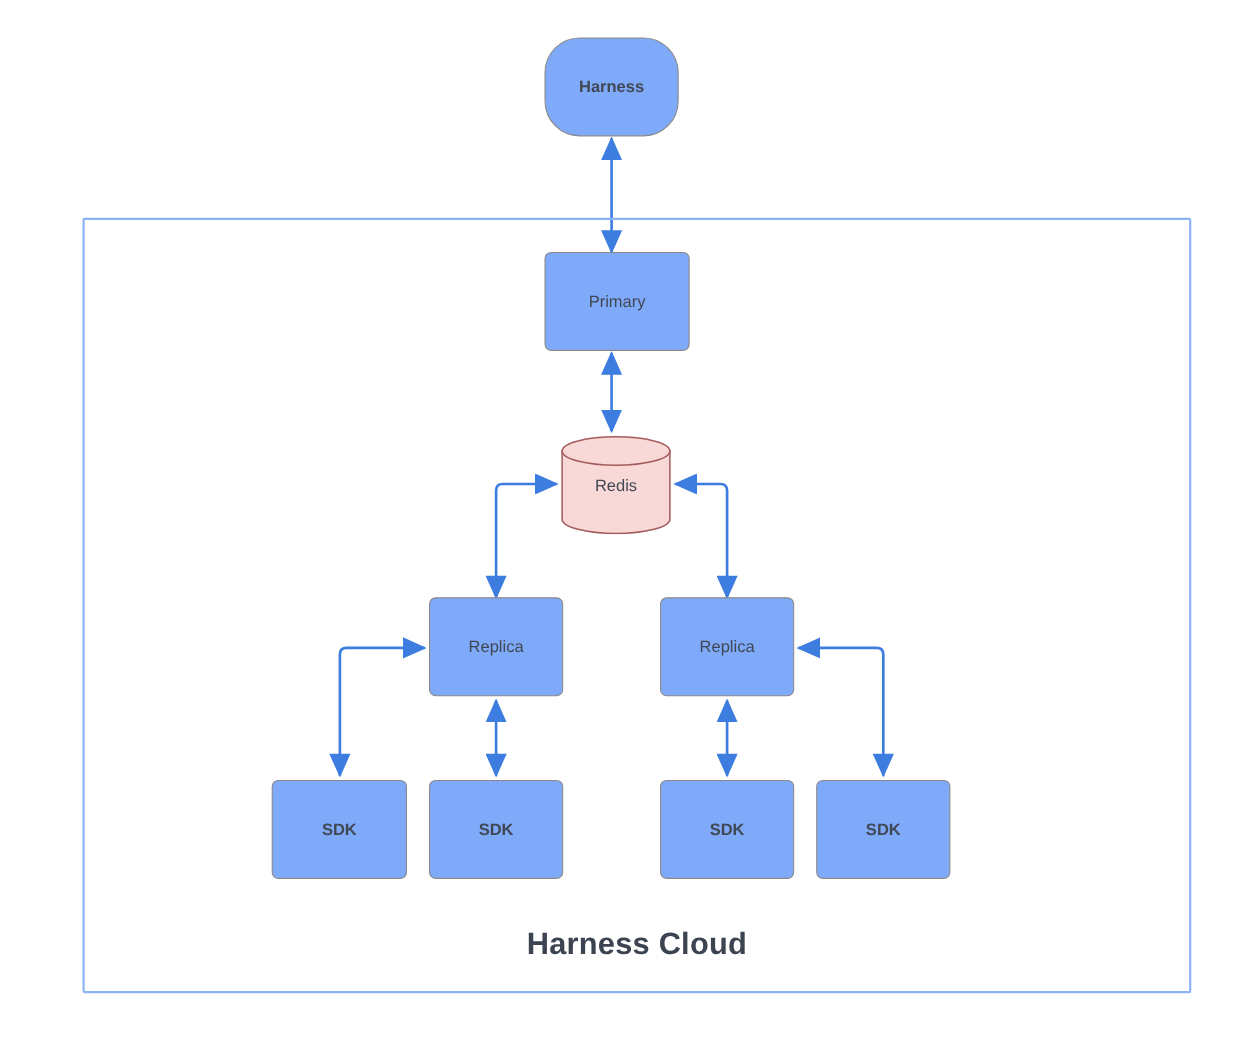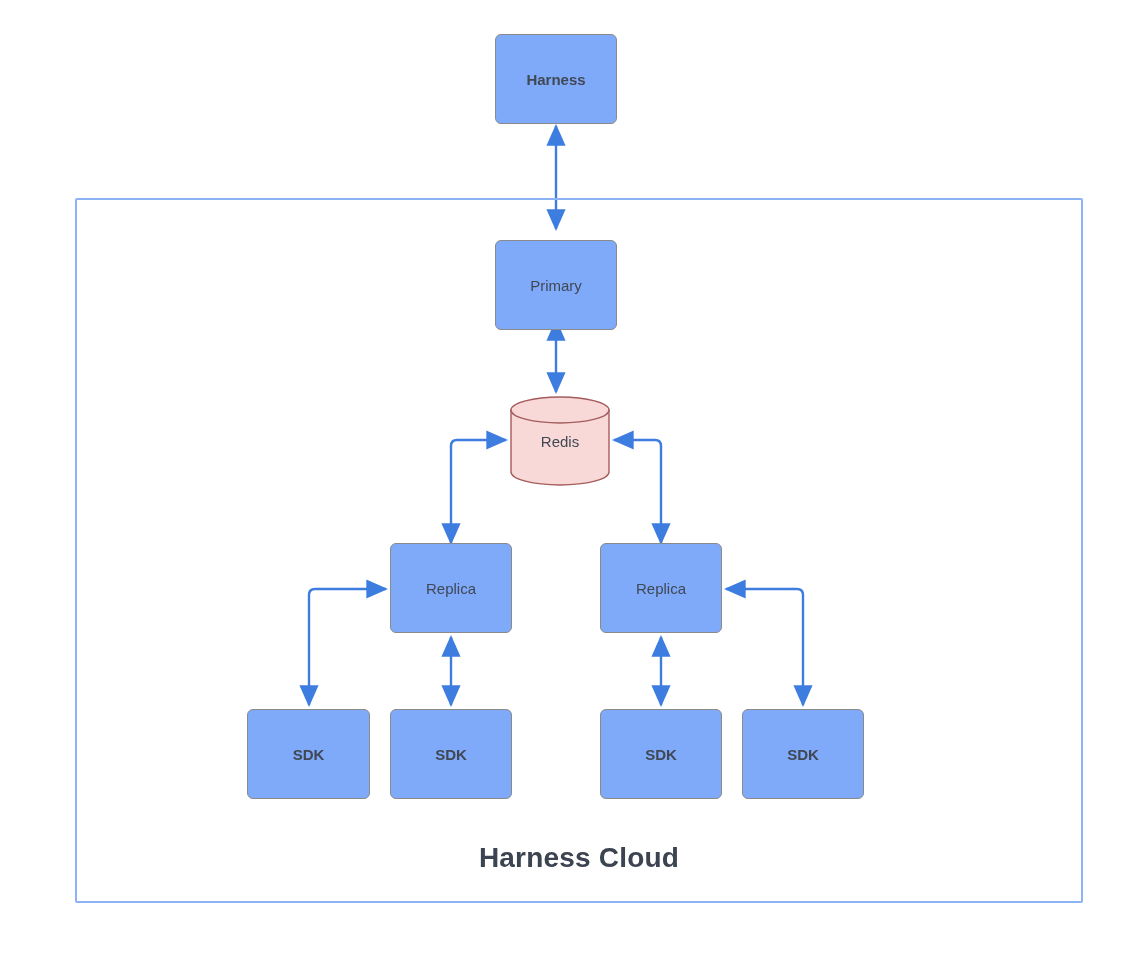--- a/index.html
+++ b/index.html
@@ -109,25 +109,25 @@
 
     <path d="M 661 705 L 661 637" fill="none" stroke="#3d7de0" stroke-width="2.4" marker-end="url(#arrowEnd)" marker-start="url(#arrowStart)"></path>
 
     <path d="M 803 705 L 803 595 Q 803 589 797 589 L 726 589" fill="none" stroke="#3d7de0" stroke-width="2.4" marker-end="url(#arrowEnd)" marker-start="url(#arrowStart)"></path>
   </svg>
 
   <div class="cloud-boundary" style="left: 75px; top: 198px; width: 1008px; height: 705px;"></div>
 
   <div class="cloud-title" style="left: 379px; top: 842px; width: 400px;">Harness Cloud</div>
 
-  <div class="node bold" style="left: 495px; top: 34px; width: 122px; height: 90px;">
+  <div class="node bold" style="left: 495px; top: 34px; width: 122px; height: 90px; border-radius: 32px;">
     <span class="node-label">Harness</span>
   </div>
 
-  <div class="node" style="left: 495px; top: 240px; width: 122px; height: 90px;">
+  <div class="node" style="left: 495px; top: 229px; width: 132px; height: 90px;">
     <span class="node-label">Primary</span>
   </div>
 
   <div class="db-node" style="left: 510px; top: 396px; width: 100px; height: 90px;">
     <svg width="100" height="90" viewBox="0 0 100 90" xmlns="http://www.w3.org/2000/svg">
       <path d="M1,14 L1,76 A49,13 0 0 0 99,76 L99,14 Z" fill="#f9d8d8" stroke="#a55c5c" stroke-width="1.4"></path>
       <ellipse cx="50" cy="14" rx="49" ry="13" fill="#f9d8d8" stroke="#a55c5c" stroke-width="1.4"></ellipse>
     </svg>
     <span class="db-label">Redis</span>
   </div>

